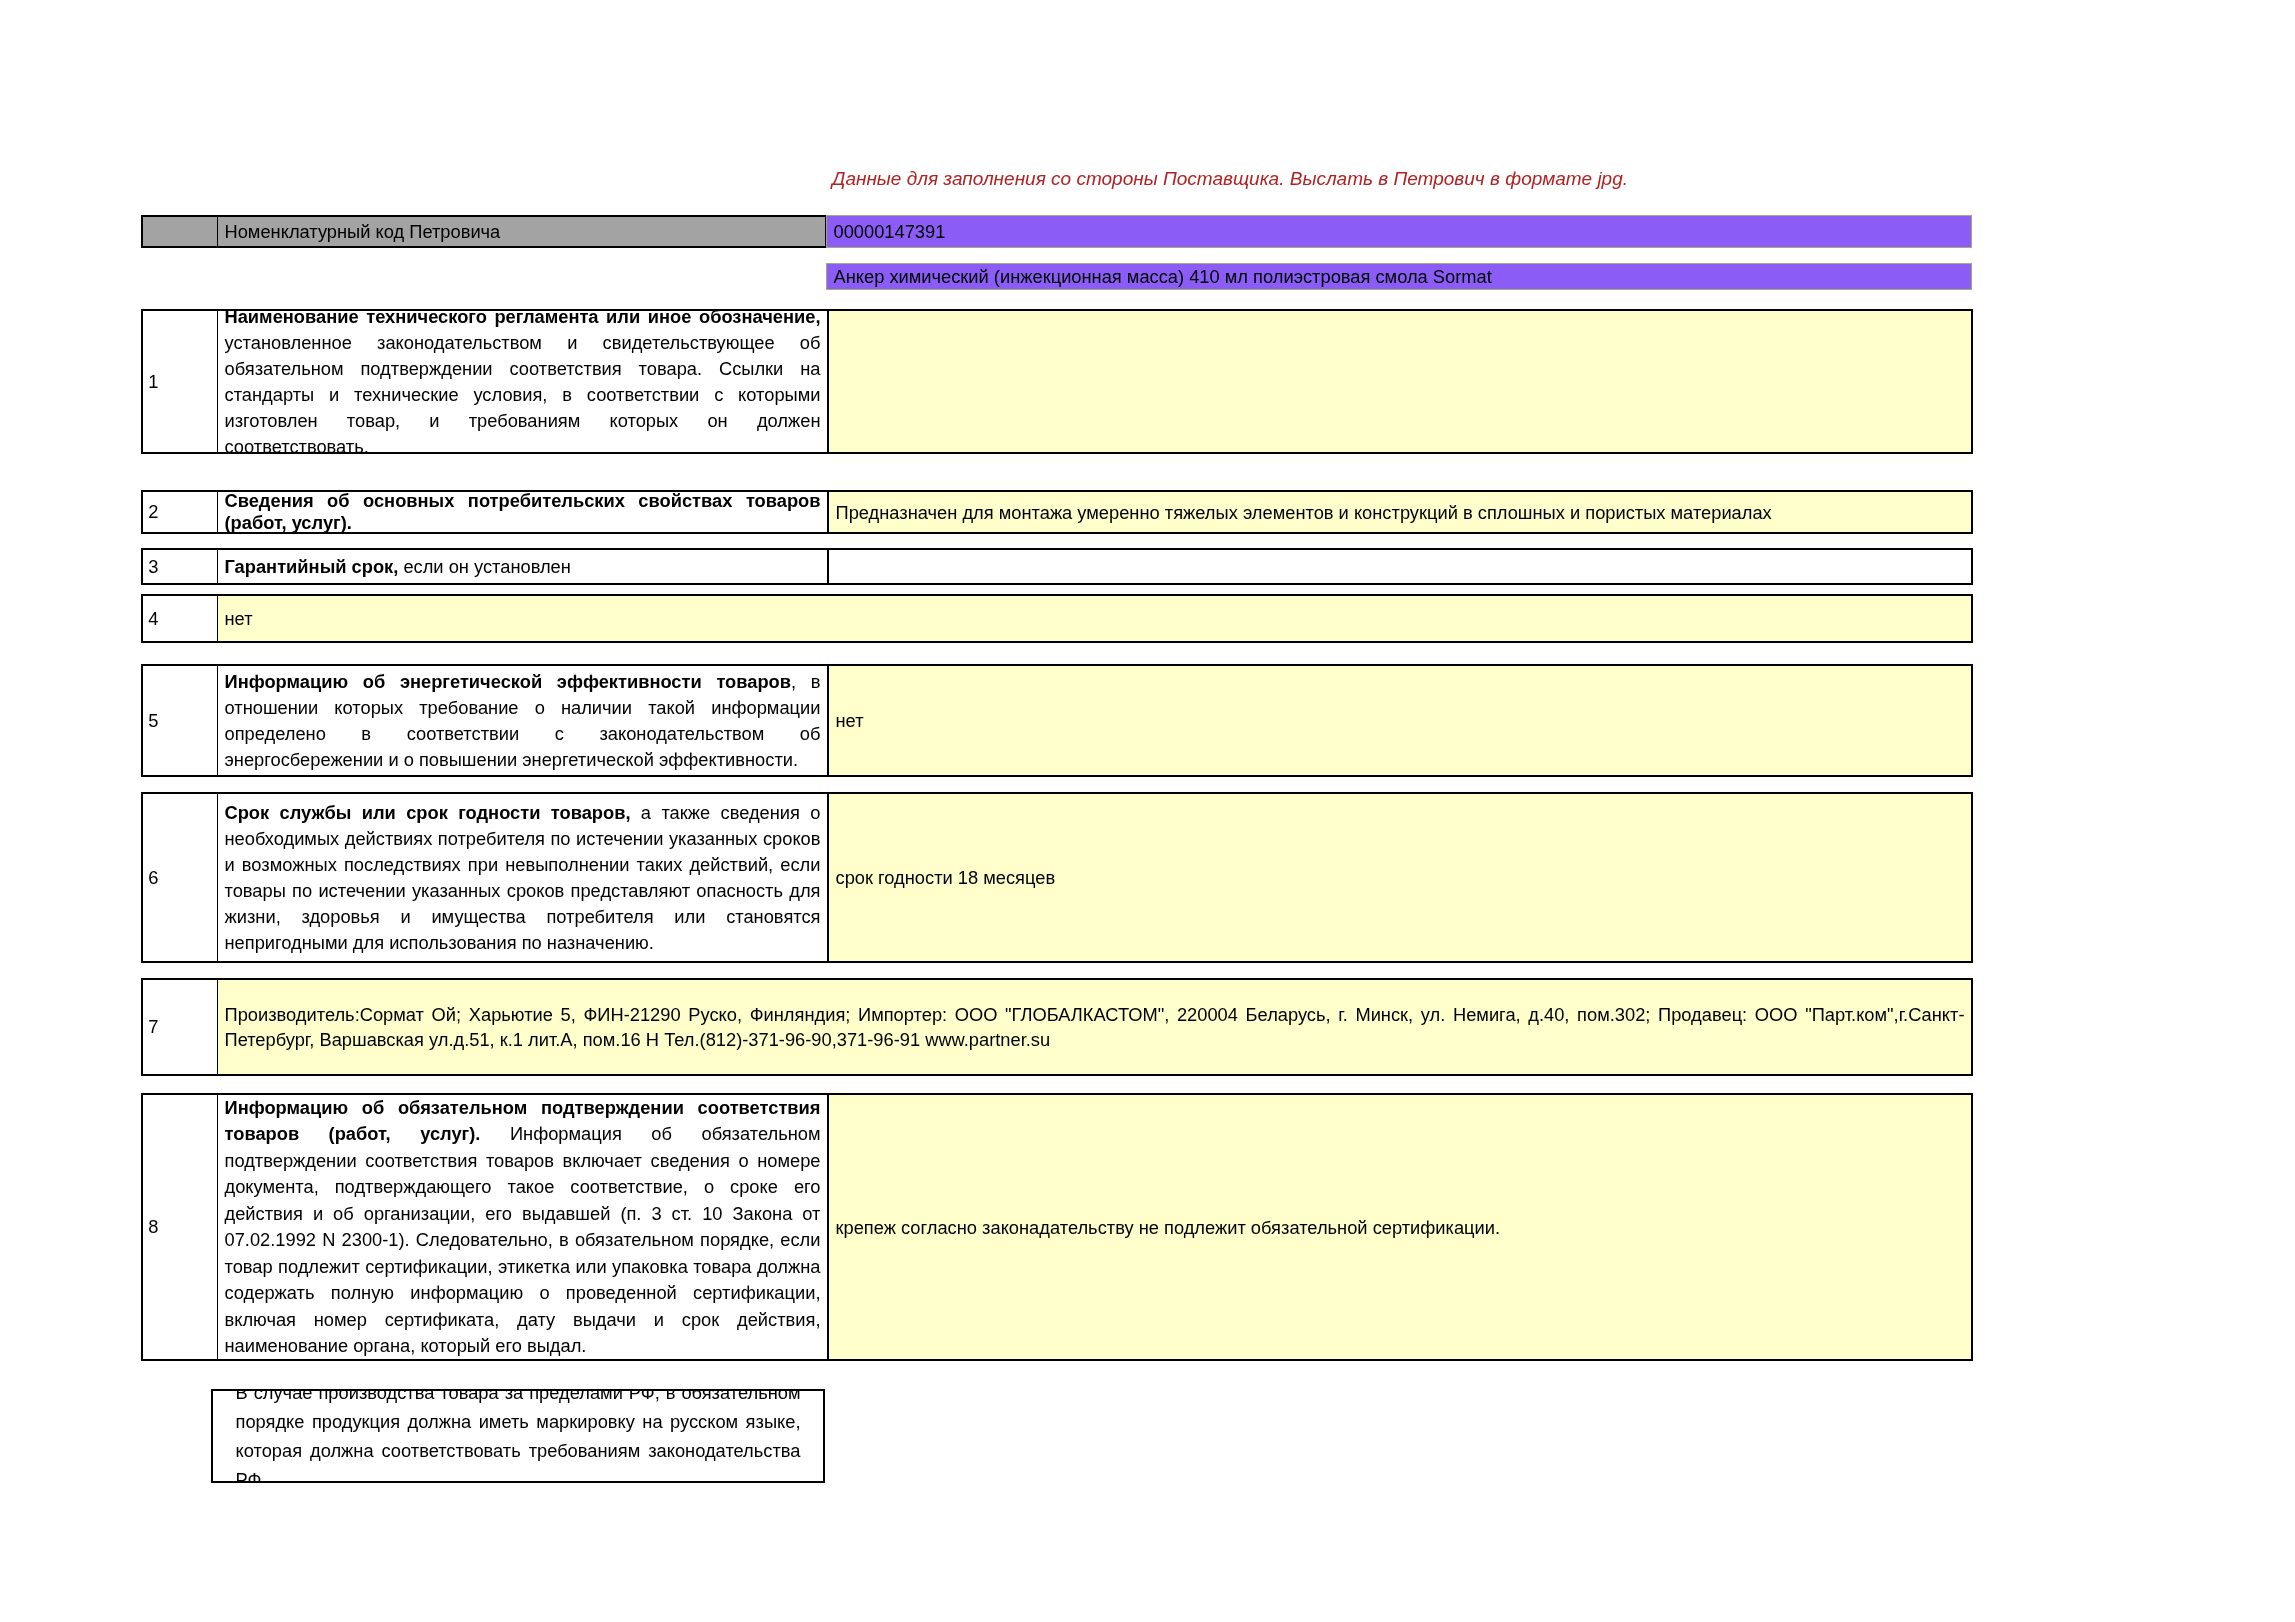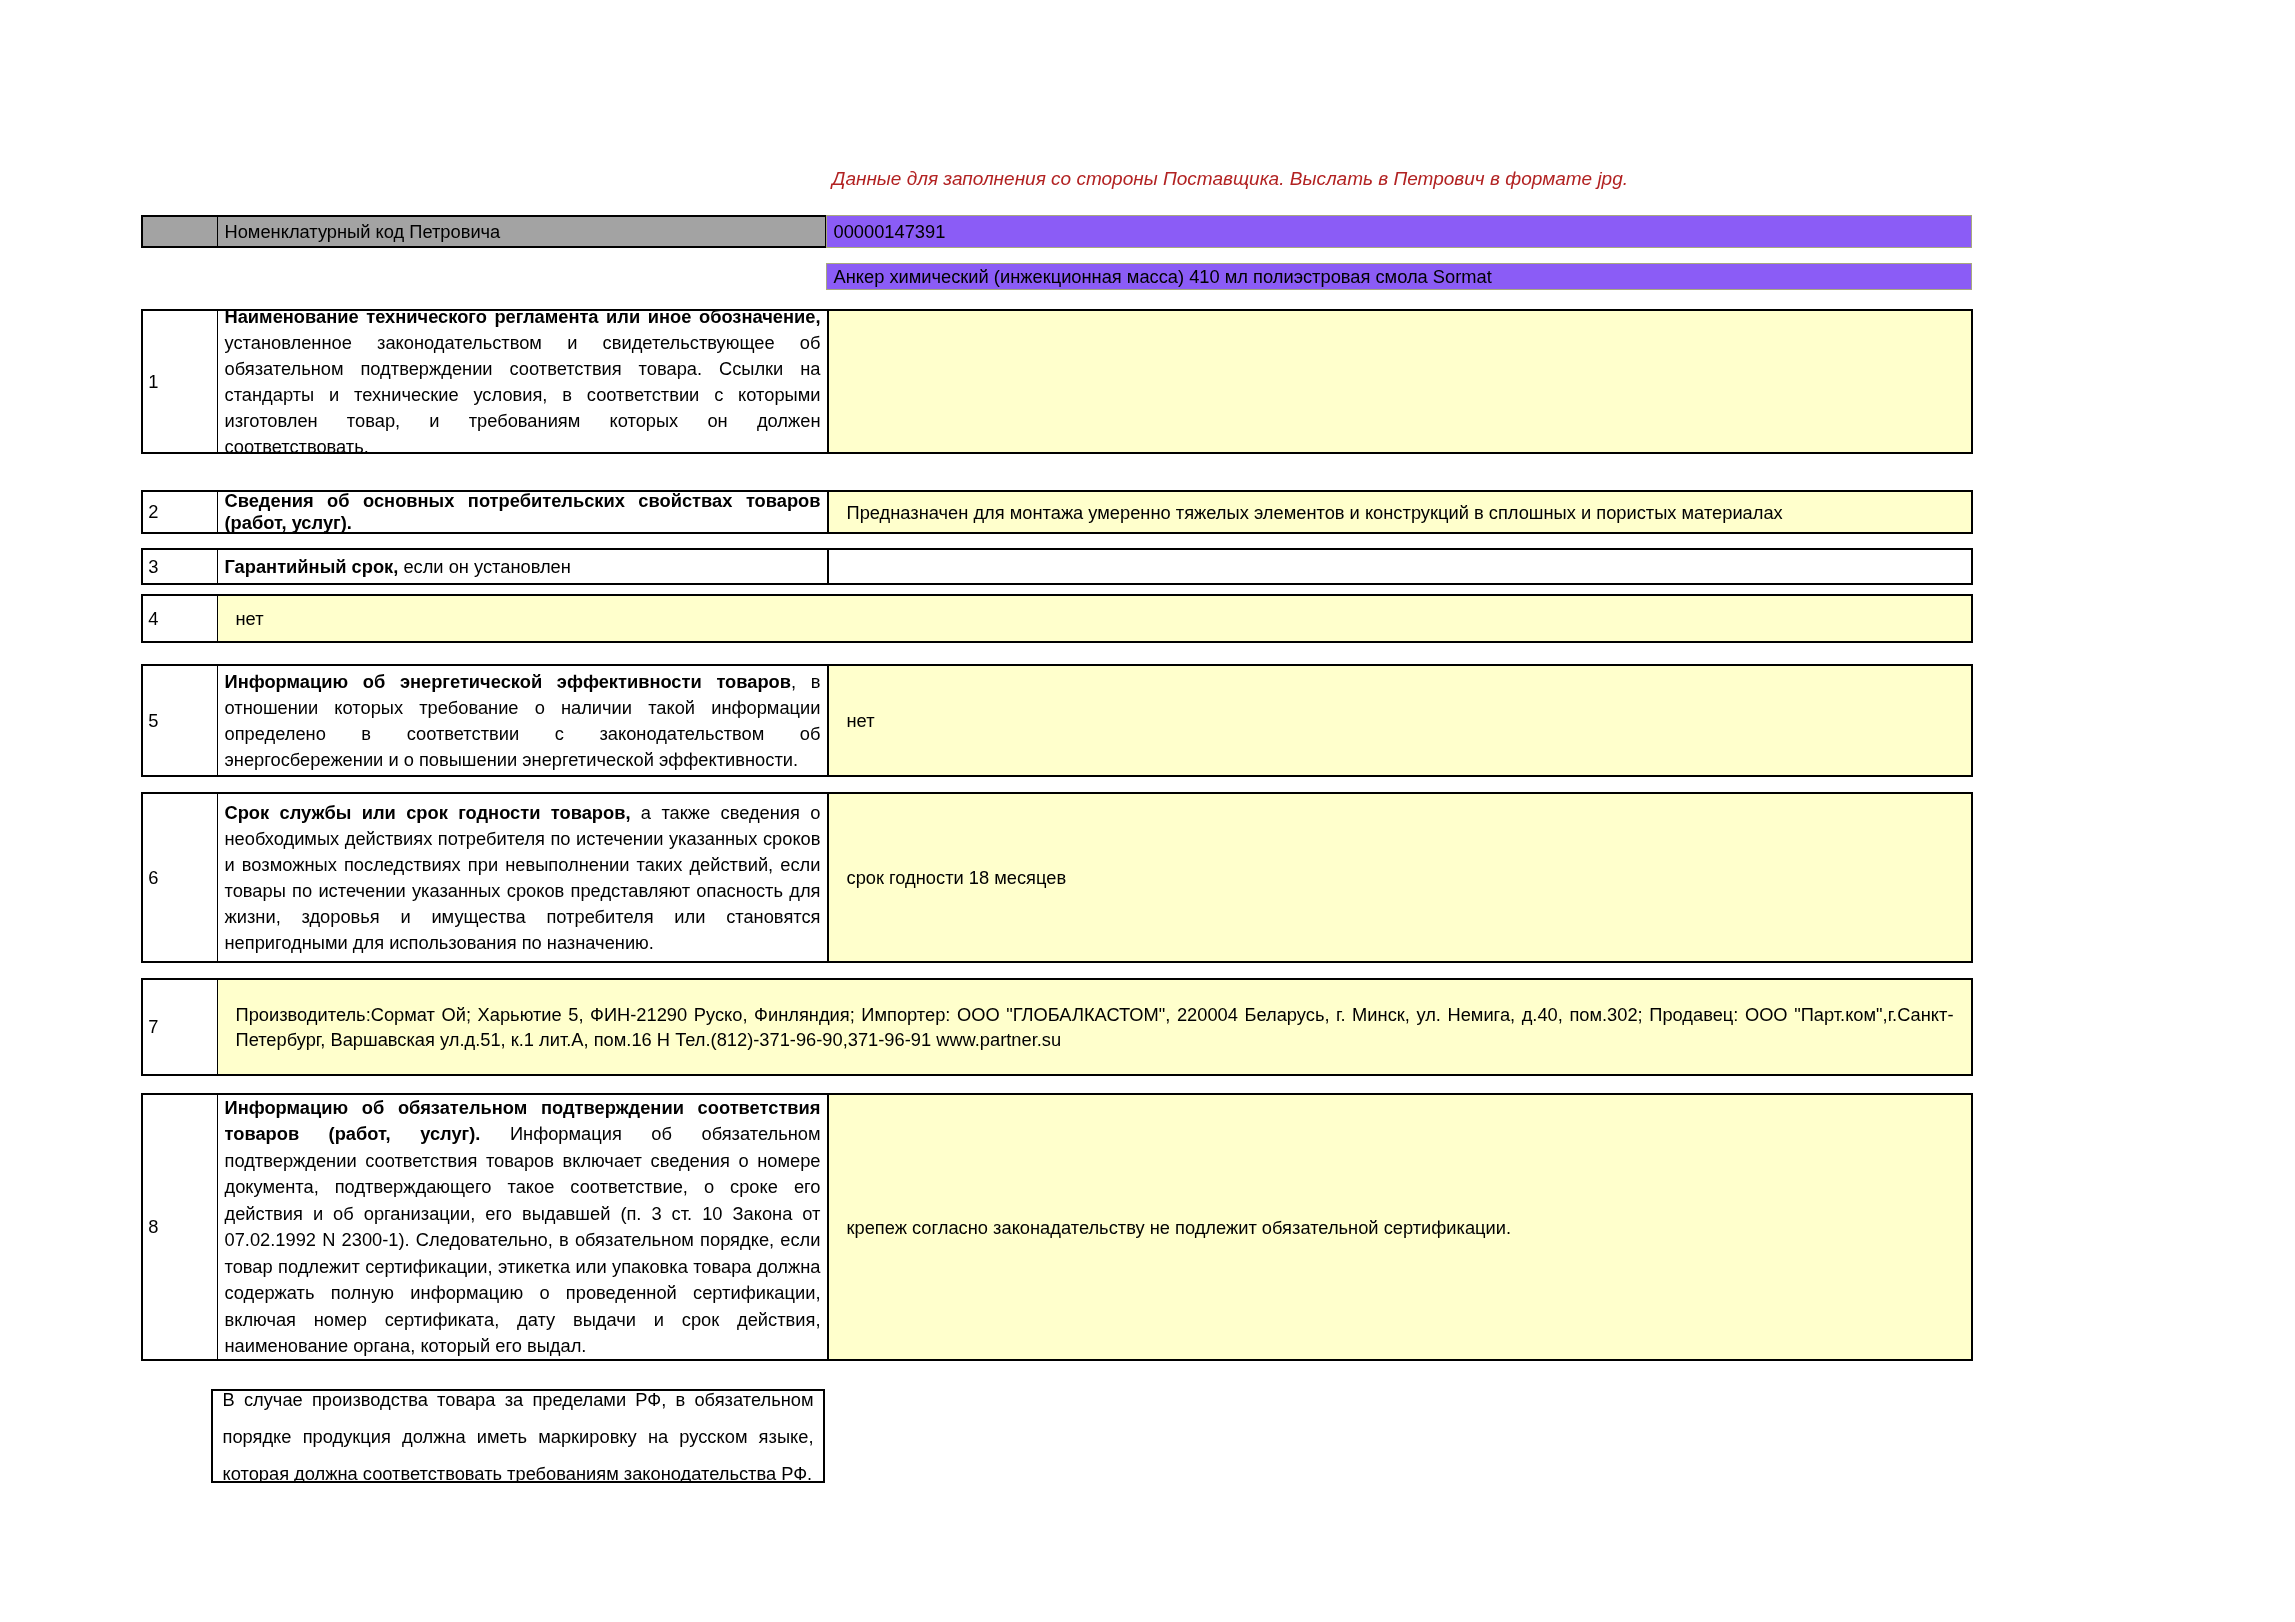--- a/index.html
+++ b/index.html
@@ -34,21 +34,21 @@
     display:flex;align-items:center;
     padding:2.6px 6.5px;overflow:hidden;
   }
   .lbl p{margin:0;width:100%;text-align:justify;text-align-last:left;line-height:26px;}
   .val{
     flex:1 1 auto;box-sizing:border-box;
     background:#FFFFCC;
     display:flex;align-items:center;
     padding:2.6px 6.5px;overflow:hidden;
   }
-  .val p{margin:11px;width:100%;text-align:justify;text-align-last:left;line-height:25px;}
+  .val p{margin:0;width:100%;text-align:justify;text-align-last:left;line-height:25px;}
   
   .toprow{
     position:absolute;left:141px;width:686px;
     border:2.6px solid #000;box-sizing:border-box;
     display:flex;background:#a3a3a3;
   }
   .toprow .lbl{border-right:none;flex:1 1 auto;}
   .topval{
     position:absolute;left:826px;width:1146px;
     background:#8b5cf6;border:1.3px solid #a9a97e;box-sizing:border-box;
@@ -69,21 +69,21 @@
   .r2 .lbl p{line-height:21.6px;}
   .r4 .lbl p{line-height:23px;}
   .r8 .lbl p{line-height:26.5px;}
   .r7 .lbl p{font-weight:bold;}
   
   .footnote{
     position:absolute;left:211px;top:1389px;width:614px;height:94px;
     border:2.6px solid #000;box-sizing:border-box;background:#fff;
     display:flex;align-items:center;padding:2.6px 6.5px;overflow:hidden;
   }
-  .footnote p{margin:3px;width:100%;text-align:justify;text-align-last:left;line-height:37px;}
+  .footnote p{margin:16px;width:100%;text-align:justify;text-align-last:left;line-height:29px;}
   b{font-weight:bold;}
 </style>
 </head>
 <body>
 
 <div id="page">
 
   <div class="red-note">Данные для заполнения со стороны Поставщика. Выслать в Петрович в формате jpg.</div>
 
   <div class="toprow rowA">

